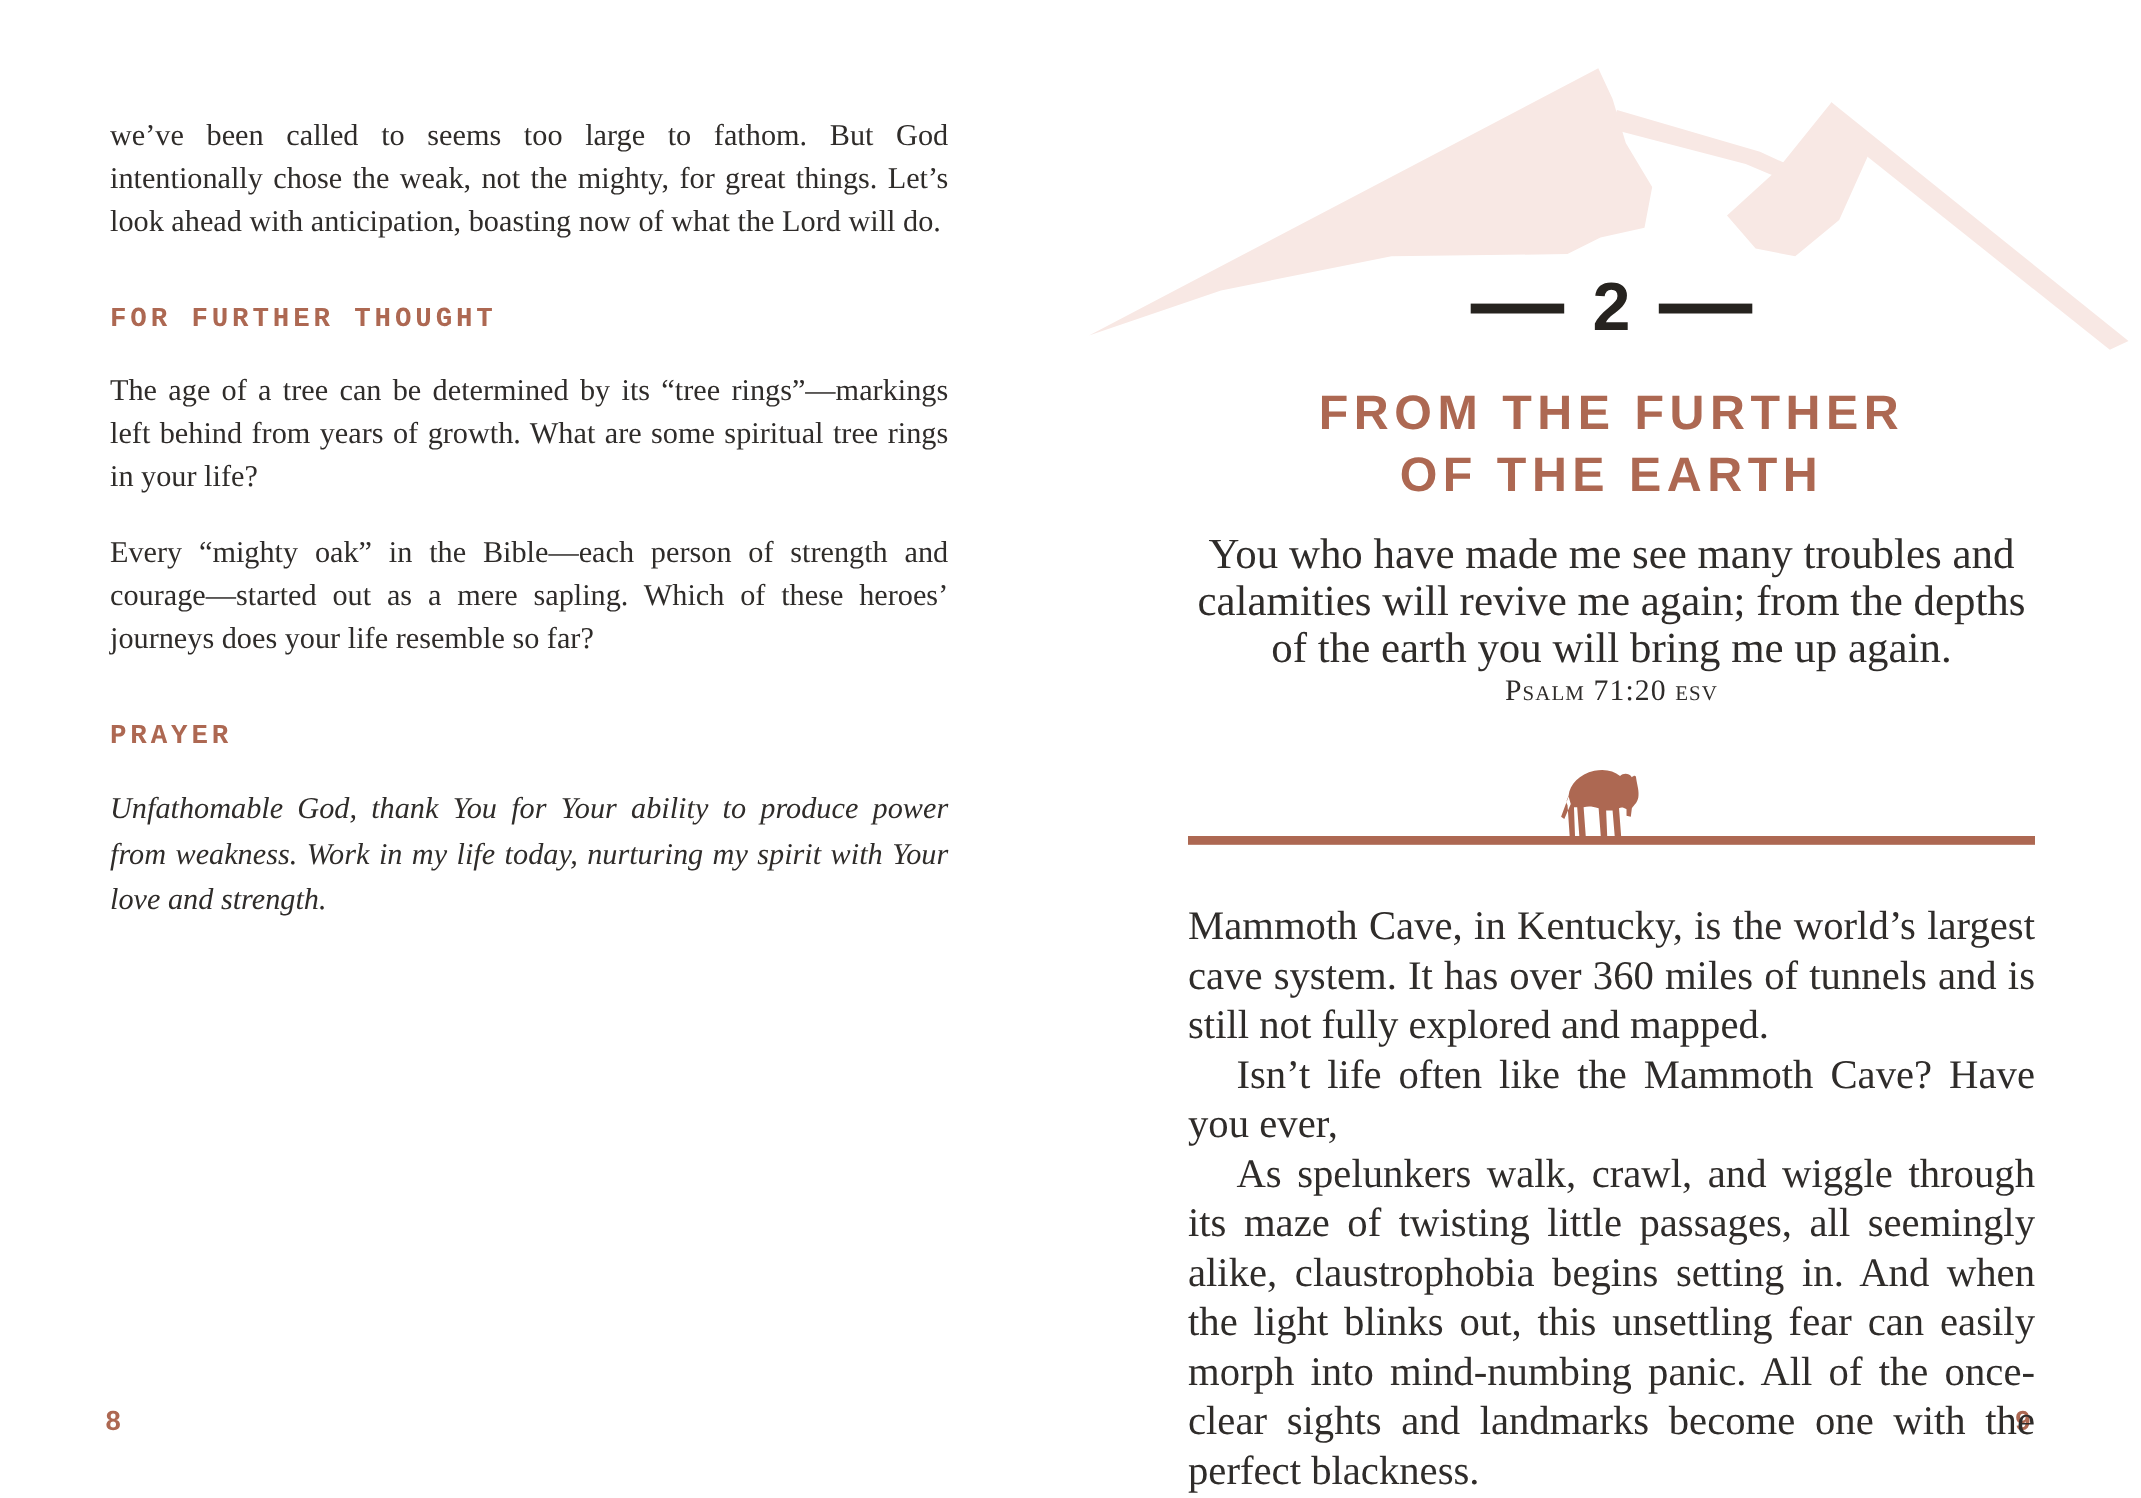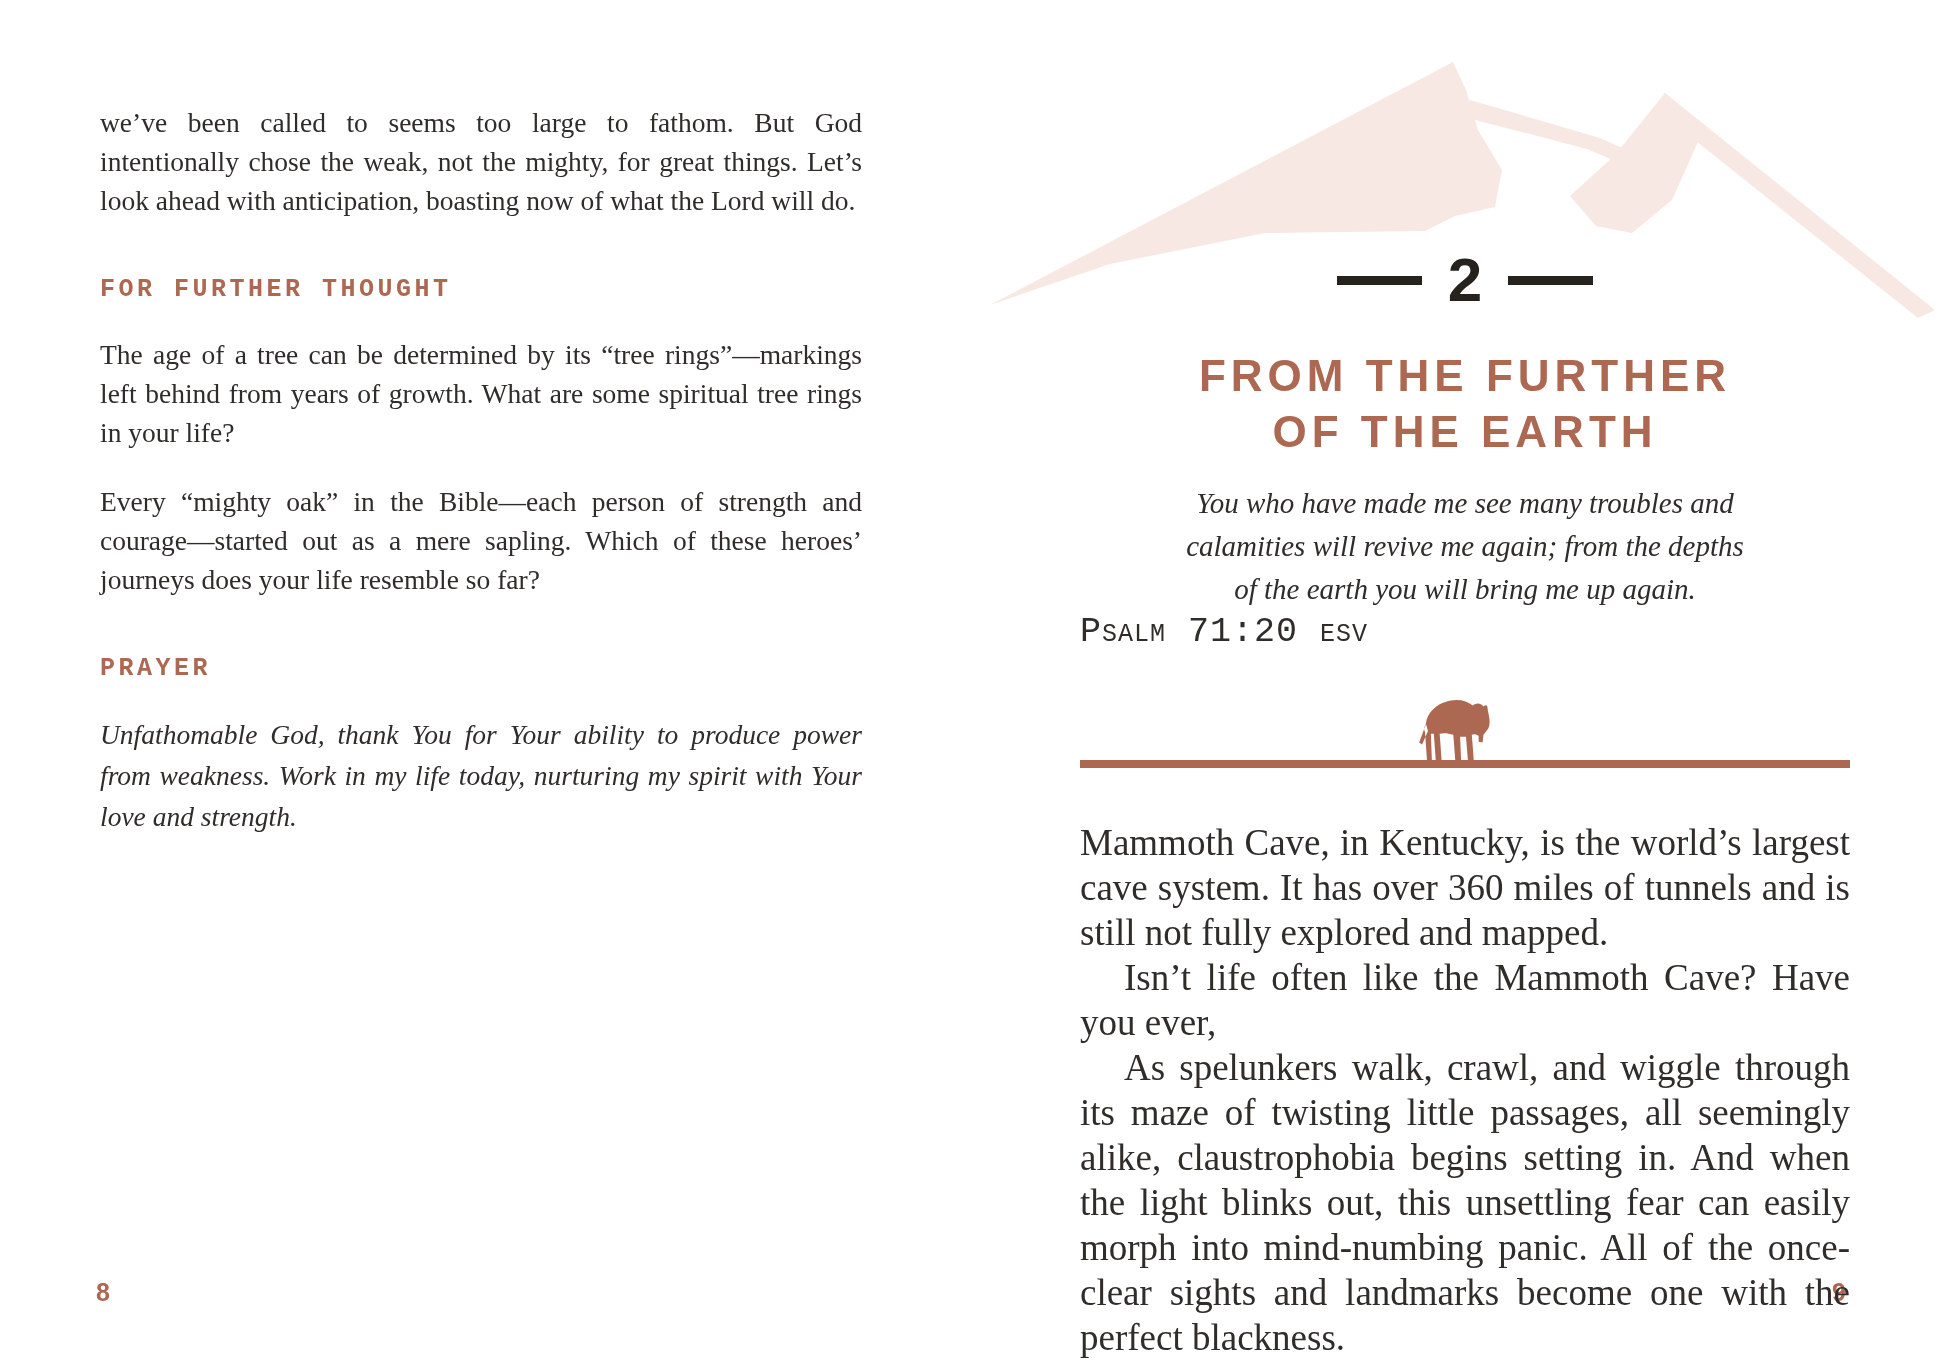--- a/index.html
+++ b/index.html
@@ -45,25 +45,25 @@
     font-size:62px;line-height:62px;color:#26231f;
   }
   .chapter-title{
     position:absolute;top:348px;left:0;width:100%;
     text-align:center;
     font-family:"Liberation Sans",sans-serif;font-weight:700;
     font-size:44px;line-height:56px;letter-spacing:5px;color:#ad6852;
   }
   .scripture-quote{
     position:absolute;top:482px;left:0;width:100%;
-    text-align:center;font-style:italic;font-size:29px;line-height:43px;
+    text-align:center;font-size:39px;line-height:43px;
   }
   .scripture-ref{
     position:absolute;top:612px;left:0;width:100%;
-    text-align:left;font-size:35px;letter-spacing:1px;font-family:Liberation Mono, monospace;
+    text-align:center;font-size:27px;letter-spacing:1px;
   }
   .sc{font-variant:small-caps;}
   .bison{position:absolute;top:688px;left:50%;transform:translateX(-50%);width:118px;height:78px;}
   .bison path{fill:#ad6852;}
   .divider-rule{position:absolute;top:760px;left:0;width:770px;height:8px;background:#ad6852;}
   .body-text{
     position:absolute;top:820px;left:0;width:770px;
     font-size:37px;line-height:45px;text-align:justify;
   }
   .body-text p{margin:0;}

